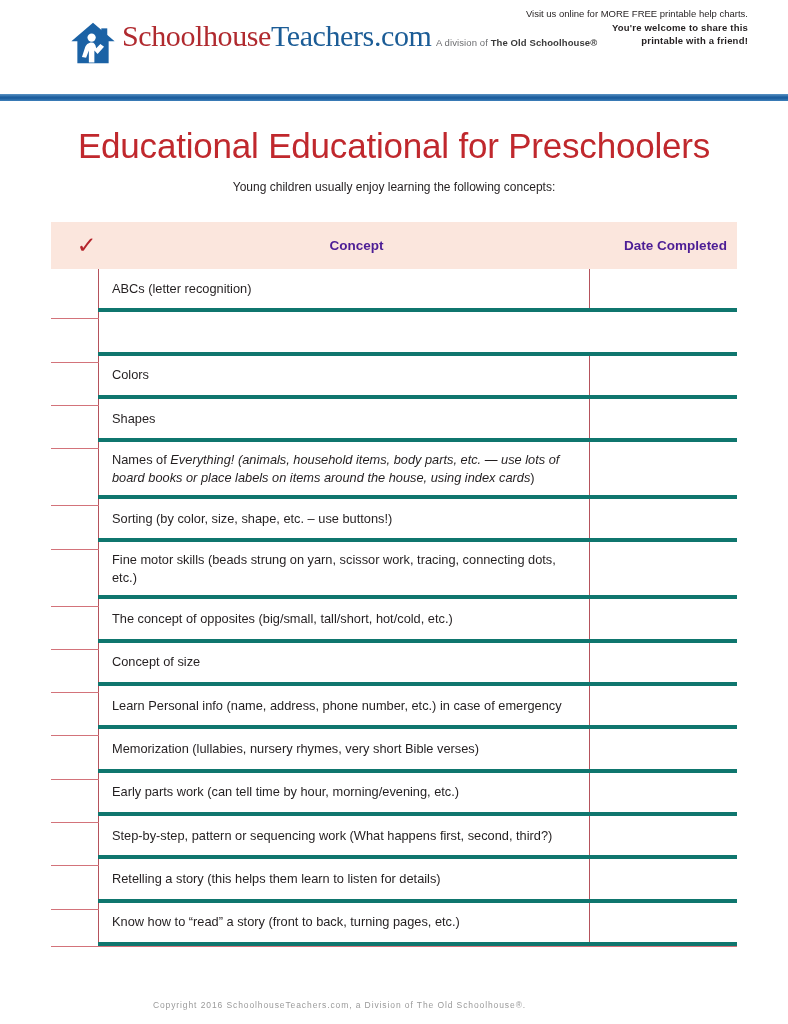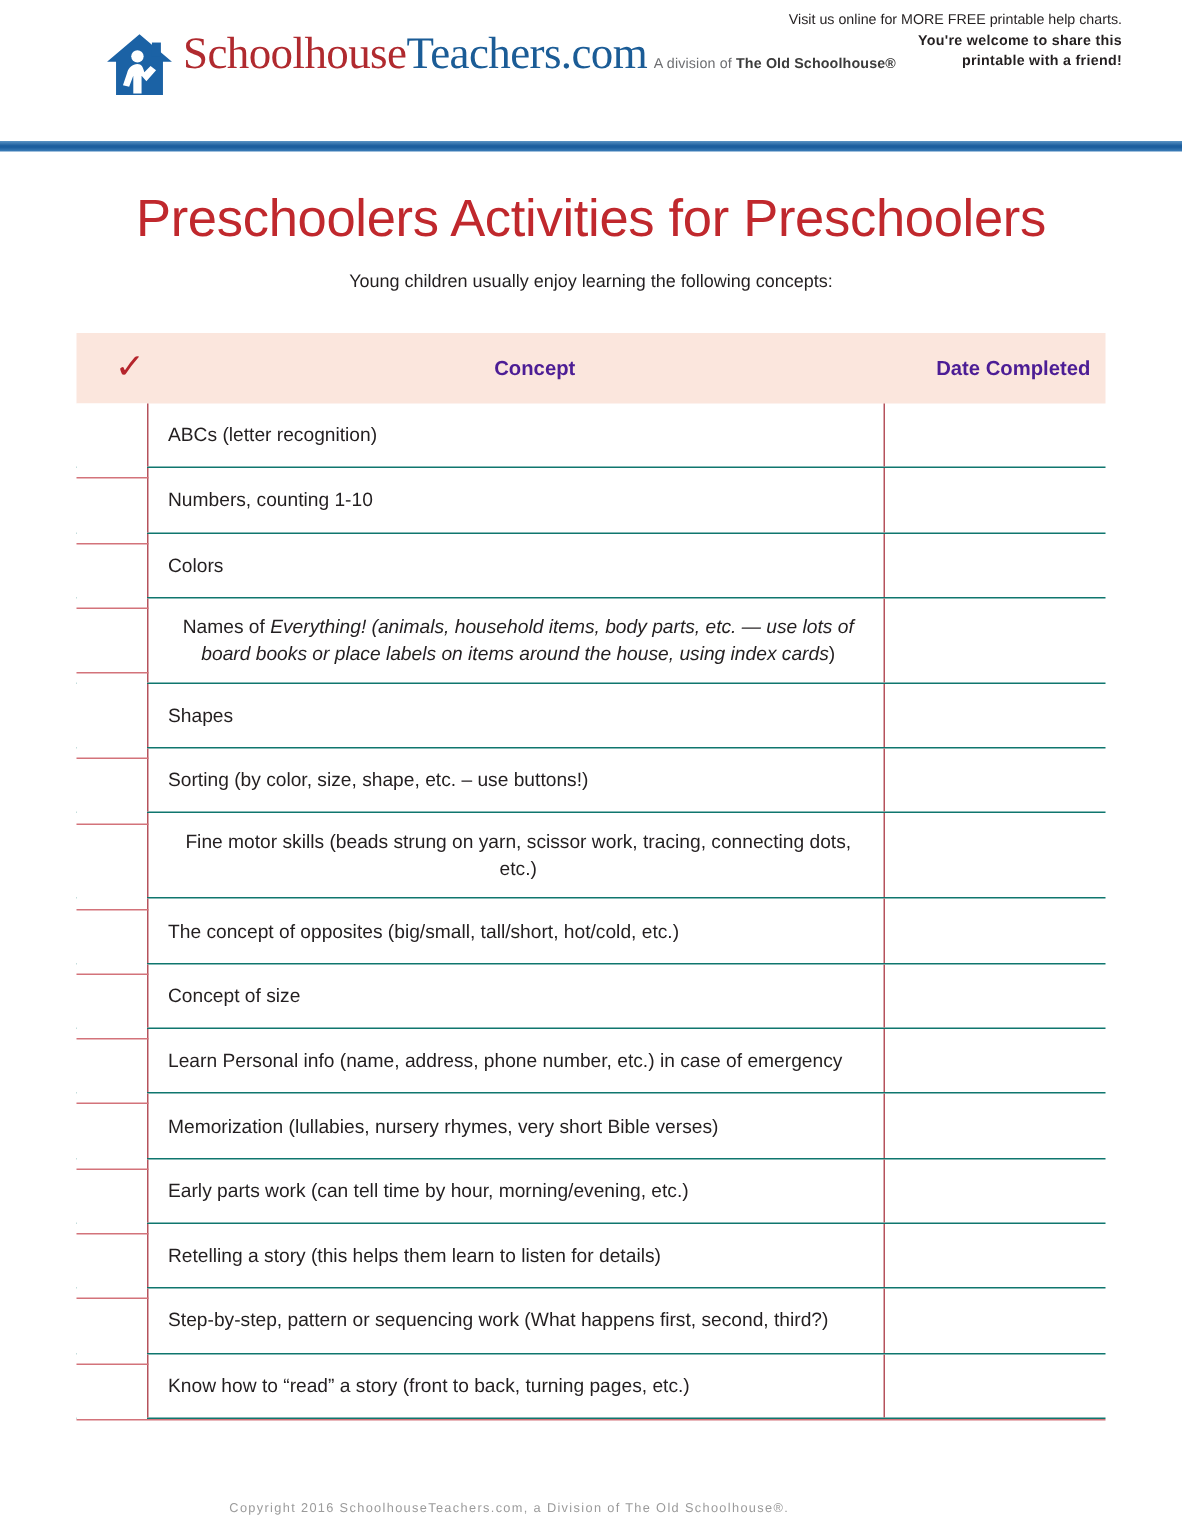--- a/index.html
+++ b/index.html
@@ -131,23 +131,22 @@
     color: #4c1d95;
     font-weight: bold;
     font-size: 13.5px;
   }
 
   .table-body {
     position: relative;
   }
   .row {
     display: flex;
-    border-bottom: 1px solid #0f766e;
+    border-bottom: 4px solid #0f766e;
     box-sizing: border-box;
-    text-align: center;
   }
   .row:first-child { }
   .cell-check {
     border-right: 1px solid #b5525c;
     box-sizing: border-box;
   }
   .cell-concept {
     border-right: 1px solid #b5525c;
     box-sizing: border-box;
     padding: 0 10px 0 13px;
@@ -228,21 +227,21 @@
 
   <div class="header-promo">
     <div class="promo-line1">Visit us online for MORE FREE printable help charts.</div>
     <div class="promo-line2">You're welcome to share this</div>
     <div class="promo-line3">printable with a friend!</div>
   </div>
 
   <div class="blue-rule"></div>
 </div>
 
-<h1 class="doc-title">Preschoolers Activities for Preschoolers</h1>
+<h1 class="doc-title">Educational Educational for Preschoolers</h1>
 <p class="doc-subtitle">Young children usually enjoy learning the following concepts:</p>
 
 <div class="checklist">
 
   <div class="table-head">
     <div class="col-check head-check">
       <span class="check-glyph">✓</span>
     </div>
     <div class="col-concept head-label">Concept</div>
     <div class="col-date head-label">Date Completed</div>
@@ -252,49 +251,46 @@
       <div class="body-mask-check"></div>
       <div class="row row-h1">
         <div class="col-check cell-check"></div>
         <div class="col-concept cell-concept">
           <span>ABCs (letter recognition)</span>
         </div>
         <div class="col-date cell-date"></div>
       </div>
       <div class="row row-h1">
         <div class="col-check cell-check"></div>
-        <div class="col-concept cell-concept">
-          <span>Numbers, counting 1-10</span>
-        </div>
         <div class="col-date cell-date"></div>
       </div>
       <div class="row row-h1">
         <div class="col-check cell-check"></div>
         <div class="col-concept cell-concept">
           <span>Colors</span>
         </div>
         <div class="col-date cell-date"></div>
       </div>
+      <div class="row row-h1">
+        <div class="col-check cell-check"></div>
+        <div class="col-concept cell-concept">
+          <span>Shapes</span>
+        </div>
+        <div class="col-date cell-date"></div>
+      </div>
       <div class="row row-h2">
         <div class="col-check cell-check"></div>
         <div class="col-concept cell-concept">
           <span>Names of <i>Everything! (animals, household items, body parts, etc. — use lots of board books or place labels on items around the house, using index cards</i>)</span>
         </div>
         <div class="col-date cell-date"></div>
       </div>
       <div class="row row-h1">
         <div class="col-check cell-check"></div>
         <div class="col-concept cell-concept">
-          <span>Shapes</span>
-        </div>
-        <div class="col-date cell-date"></div>
-      </div>
-      <div class="row row-h1">
-        <div class="col-check cell-check"></div>
-        <div class="col-concept cell-concept">
           <span>Sorting (by color, size, shape, etc. – use buttons!)</span>
         </div>
         <div class="col-date cell-date"></div>
       </div>
       <div class="row row-h2">
         <div class="col-check cell-check"></div>
         <div class="col-concept cell-concept">
           <span>Fine motor skills (beads strung on yarn, scissor work, tracing, connecting dots, etc.)</span>
         </div>
         <div class="col-date cell-date"></div>
@@ -330,28 +326,28 @@
       <div class="row row-h1">
         <div class="col-check cell-check"></div>
         <div class="col-concept cell-concept">
           <span>Early parts work (can tell time by hour, morning/evening, etc.)</span>
         </div>
         <div class="col-date cell-date"></div>
       </div>
       <div class="row row-h1">
         <div class="col-check cell-check"></div>
         <div class="col-concept cell-concept">
+          <span>Step-by-step, pattern or sequencing work (What happens first, second, third?)</span>
+        </div>
+        <div class="col-date cell-date"></div>
+      </div>
+      <div class="row row-h1">
+        <div class="col-check cell-check"></div>
+        <div class="col-concept cell-concept">
           <span>Retelling a story (this helps them learn to listen for details)</span>
-        </div>
-        <div class="col-date cell-date"></div>
-      </div>
-      <div class="row row-h1">
-        <div class="col-check cell-check"></div>
-        <div class="col-concept cell-concept">
-          <span>Step-by-step, pattern or sequencing work (What happens first, second, third?)</span>
         </div>
         <div class="col-date cell-date"></div>
       </div>
       <div class="row row-h1">
         <div class="col-check cell-check"></div>
         <div class="col-concept cell-concept">
           <span>Know how to “read” a story (front to back, turning pages, etc.)</span>
         </div>
         <div class="col-date cell-date"></div>
       </div>

